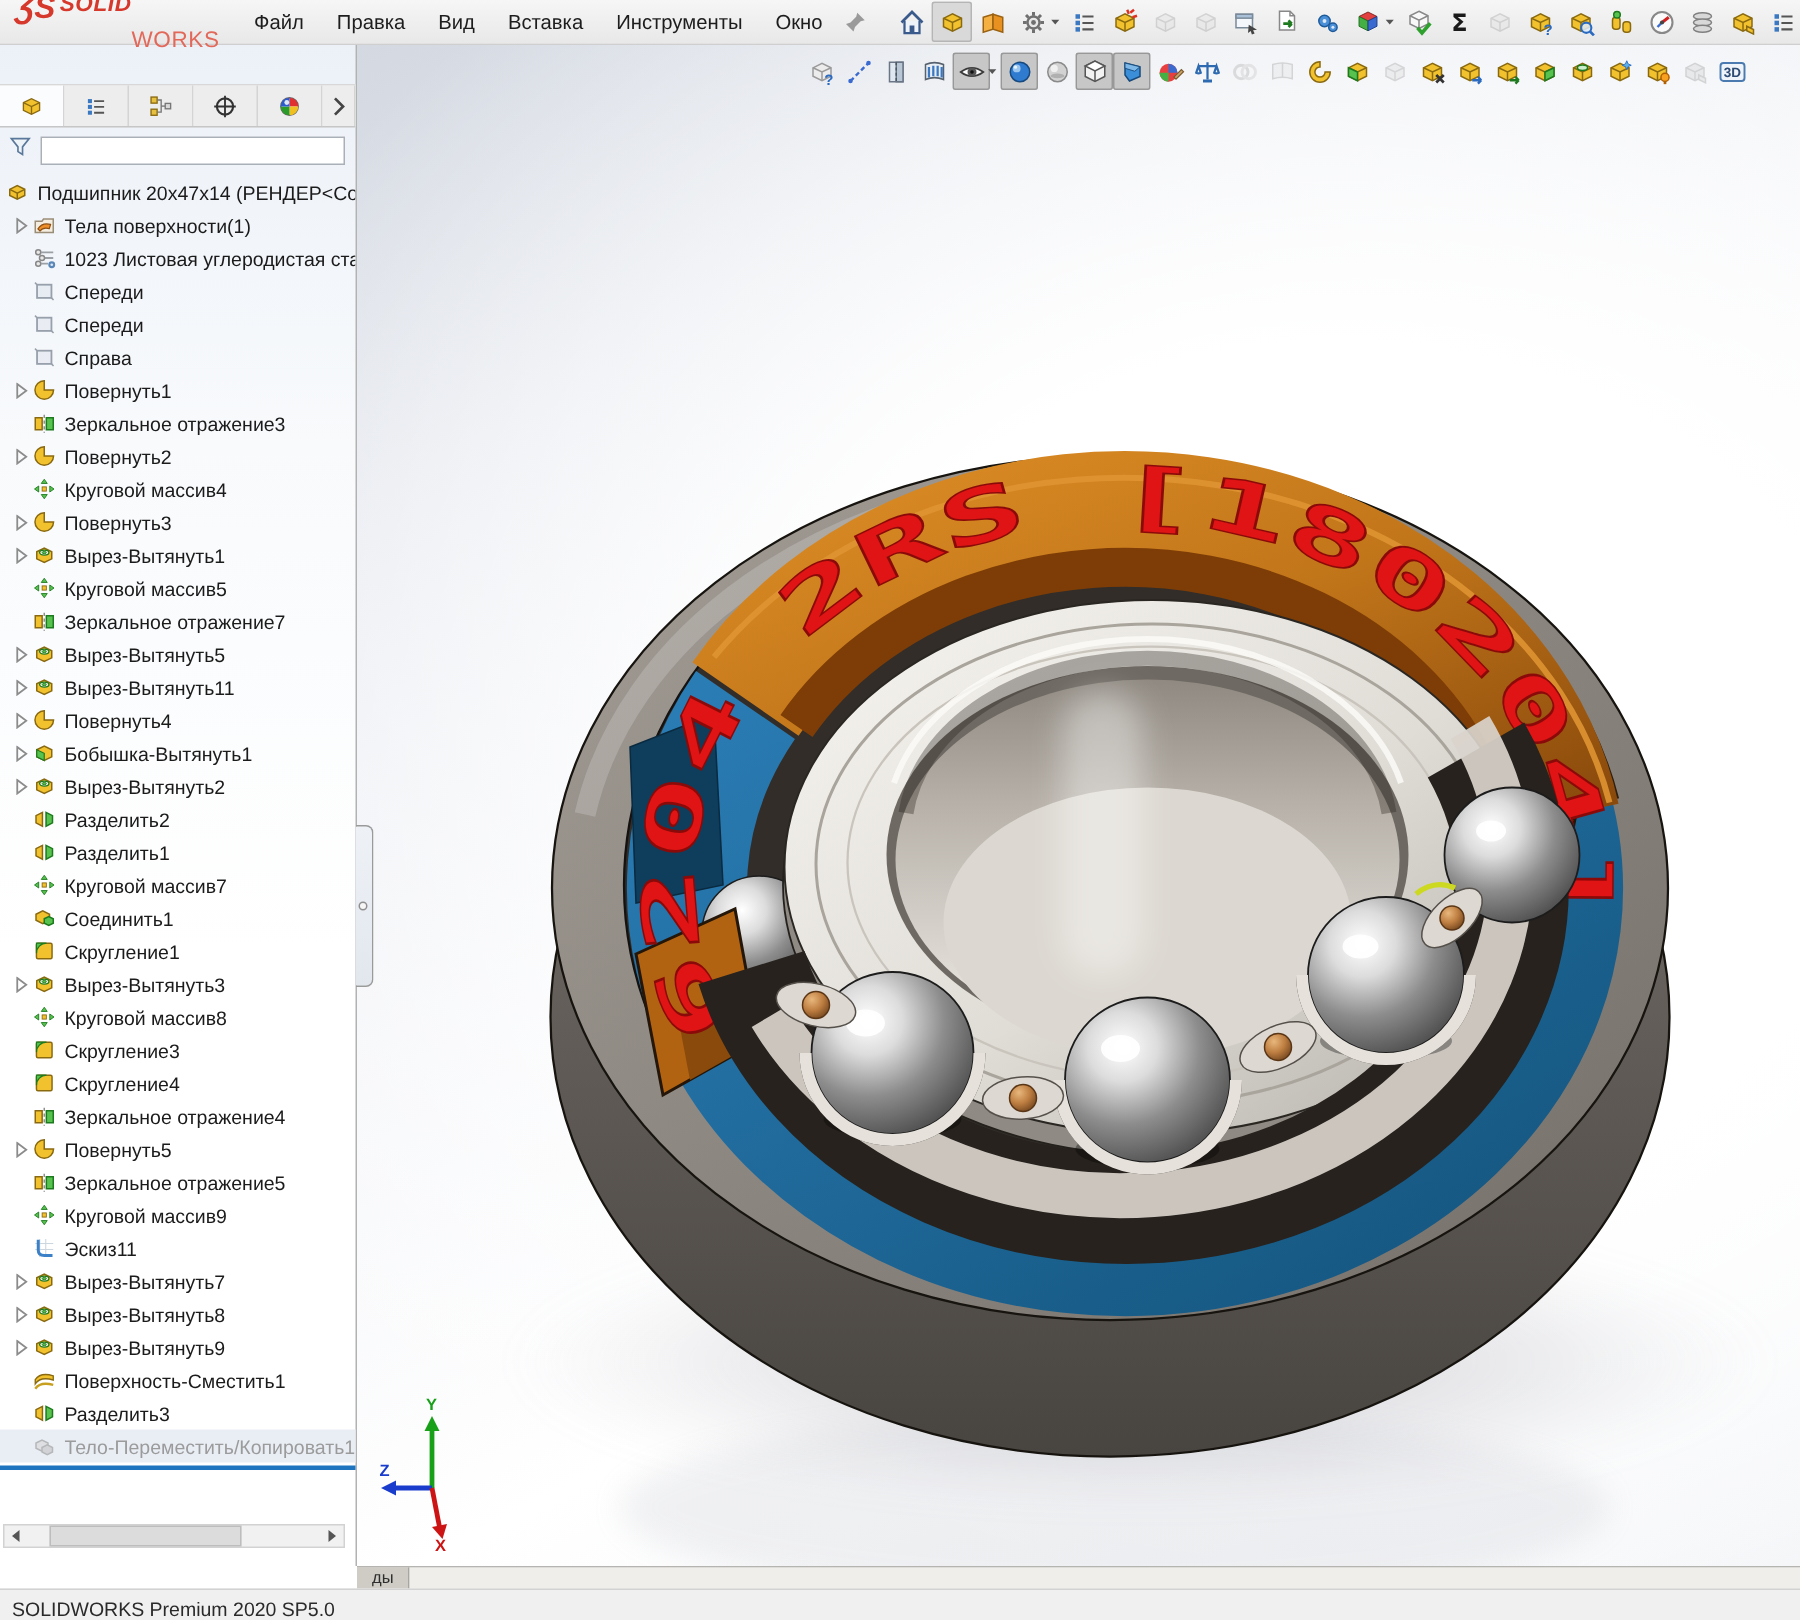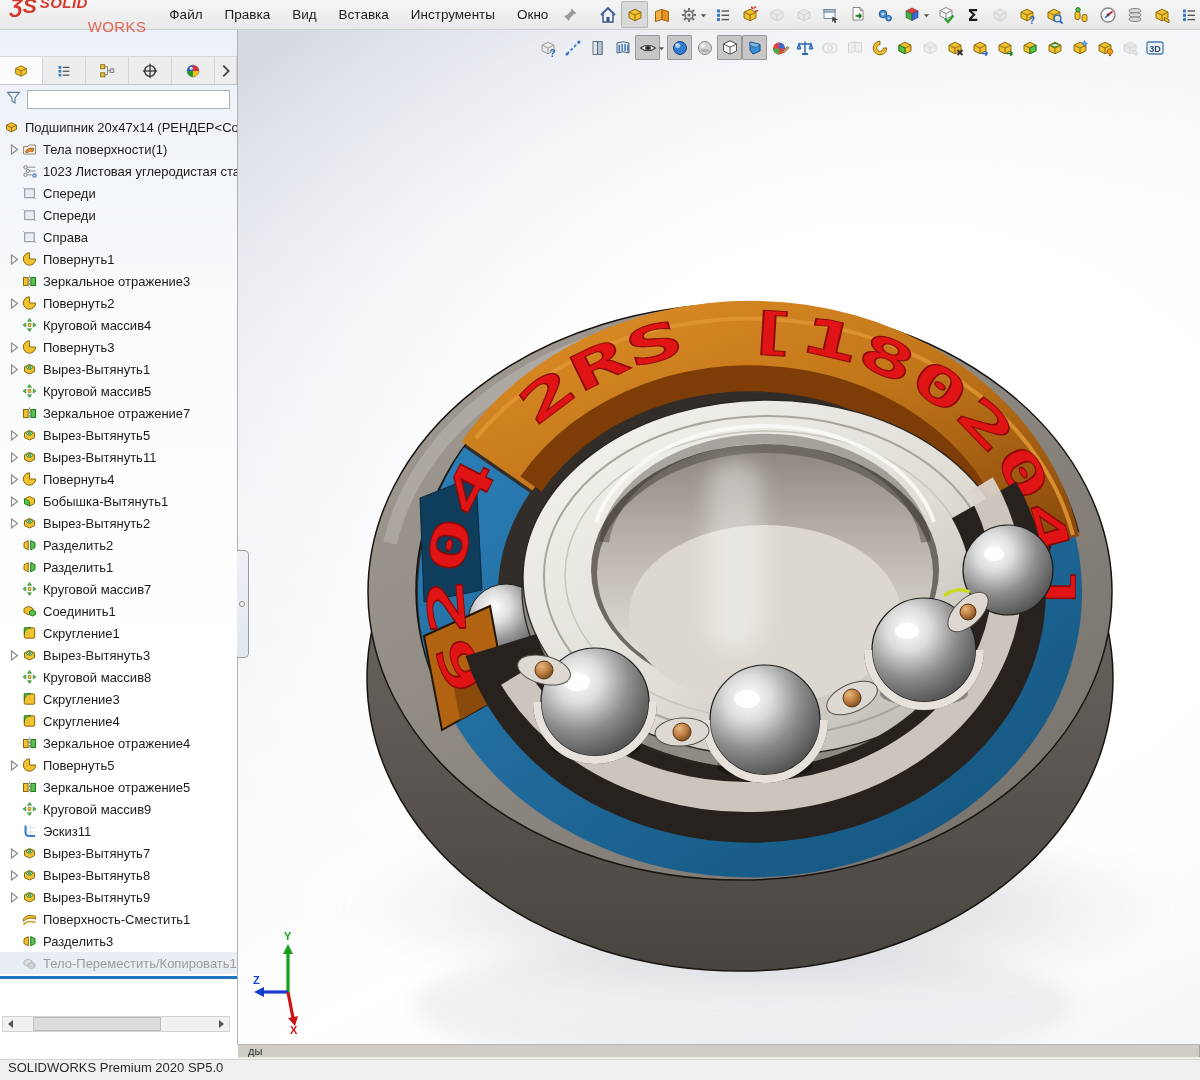--- a/index.html
+++ b/index.html
@@ -71,26 +71,26 @@
       linear-gradient(152deg,#d3d8e1 0%,#e6e9ef 20%,#f6f7fa 46%,#ffffff 68%,#f1f3f6 100%);}
   .scene{position:absolute;left:0;top:0;width:962px;height:1014px;}
   .hud{position:absolute;top:5px;left:297px;display:flex;align-items:center;z-index:5;}
   .hud-btn{width:25px;height:25px;display:flex;align-items:center;justify-content:center;
     border-radius:2px;flex:0 0 auto;}
   .hud-btn.pressed{background:#c7c7c7;box-shadow:inset 0 0 0 1px #989898;}
   .hud-btn.disabled{opacity:.38;filter:grayscale(1);}
 
   
   .doc-tabs{position:absolute;left:238px;top:1044px;width:962px;height:15px;
-    background:#e7e5e1;border-top:1px solid #b6b4b0;display:flex;z-index:12;flex-direction:column;}
+    background:#e7e5e1;border-top:1px solid #b6b4b0;display:flex;z-index:12;}
   .doc-tab{padding:0 10px;font-size:11px;color:#2e2e2e;background:#cfccc5;
     border-right:1px solid #a8a6a2;display:flex;align-items:center;}
   .doc-tab-rest{flex:1;background:#efeeeb;}
   .statusbar{position:absolute;left:0;top:1059px;width:1200px;height:21px;background:#f0f0f0;
-    border-top:1px solid #d2d2d2;display:flex;align-items:flex-start;padding-left:8px;
+    border-top:1px solid #d2d2d2;display:flex;align-items:flex-end;padding-left:8px;
     font-size:13px;color:#2a2a2a;z-index:12;}
 </style>
 </head>
 <body>
 
 <div class="app">
 
   <header class="menubar">
     <div class="logo">
       <span class="mark">ƷS</span>

